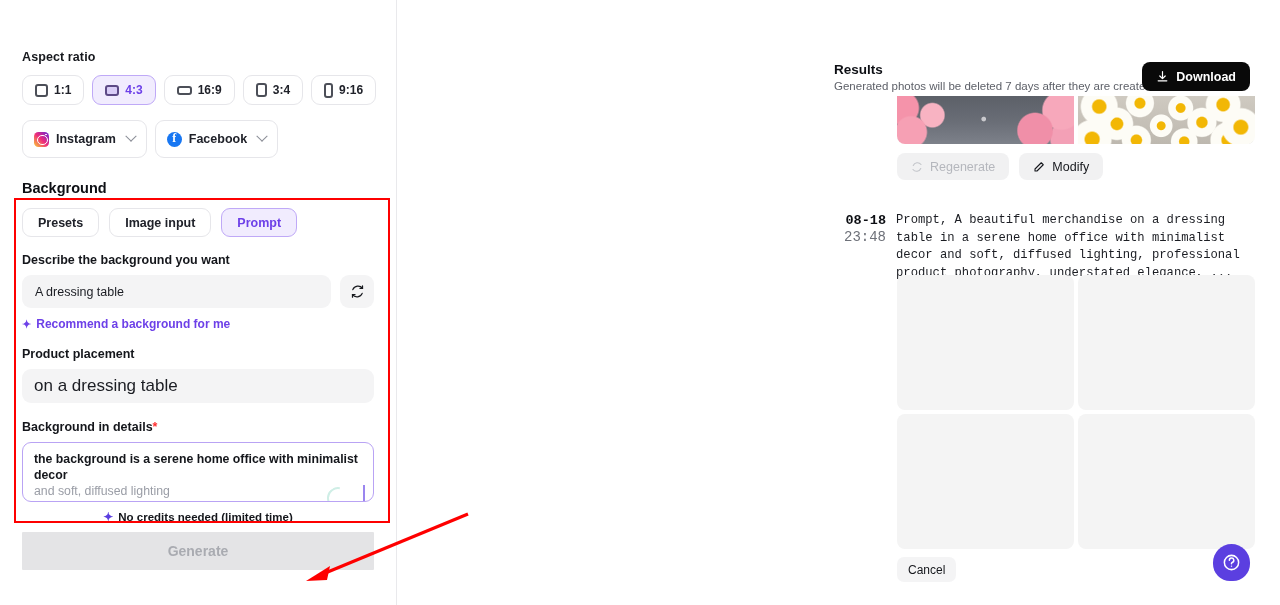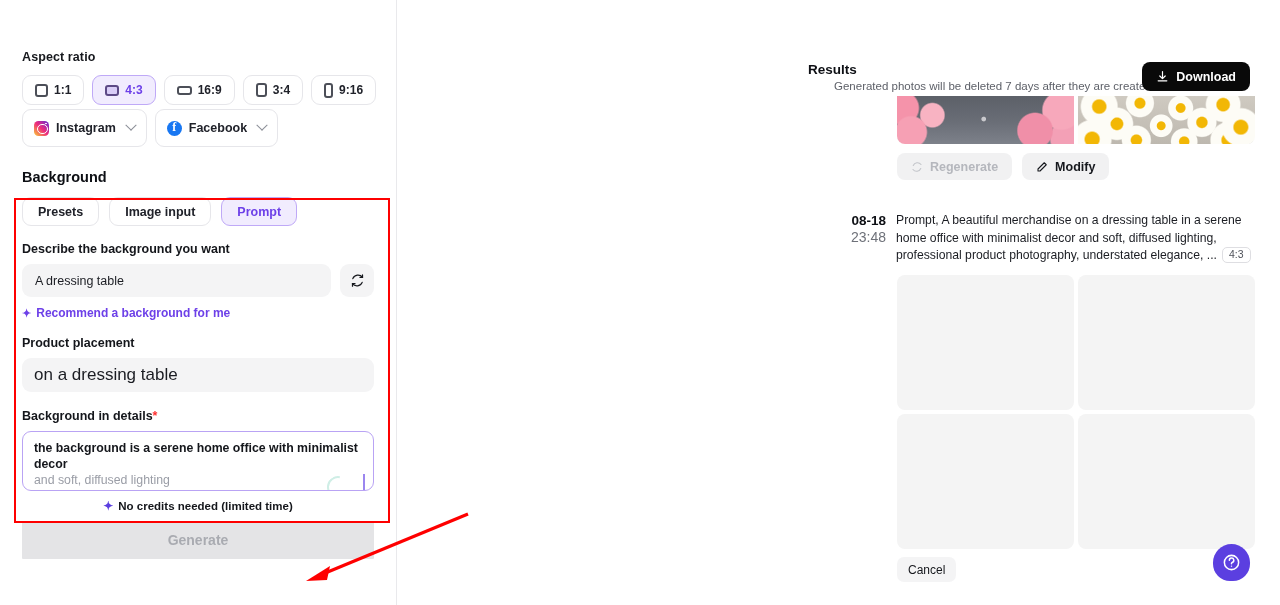--- a/index.html
+++ b/index.html
@@ -17,21 +17,21 @@
     border-right: 1px solid #e9e9ec;
     padding: 0 22px;
     position: relative;
     background: #fff;
     overflow: hidden;
   }
   .section-label {
     font-size: 12.5px; font-weight: 700; color: #16181d;
     margin-top: 50px; margin-bottom: 11px; letter-spacing: .1px;
   }
-  .ratio-row { display: flex; gap: 8px; margin-bottom: 4px; }
+  .ratio-row { display: flex; gap: 8px; margin-bottom: 15px; }
   .ratio-btn {
     display: flex; align-items: center; gap: 6px;
     height: 30px; padding: 0 12px;
     border: 1px solid #e6e6ea; border-radius: 9px;
     background: #fff; font-size: 12px; color: #20222a; font-weight: 600;
     cursor: pointer; white-space: nowrap;
   }
   .ratio-btn.selected {
     background: #f1ecfe; border-color: #bfa9f7; color: #6d40e8;
   }
@@ -124,21 +124,21 @@
   }
   .credits-line .sparkle { color: #5b3fe0; font-size: 12px; }
   .generate-btn {
     height: 38px; background: #e4e4e6; border-radius: 1px; border: none;
     width: 100%; display: flex; align-items: center; justify-content: center;
     font-size: 14px; color: #a9abb1; font-weight: 600; cursor: default;
   }
 
   
   .right-panel { flex: 1; position: relative; background: #fff; padding: 0; overflow: hidden; }
-  .results-title { position: absolute; left: 411px; top: 62px; font-size: 13.5px; font-weight: 700; color: #0d0f14; }
+  .results-title { position: absolute; left: 437px; top: 62px; font-size: 13.5px; font-weight: 700; color: #0d0f14; }
   .results-sub { position: absolute; left: 437px; top: 80px; font-size: 11.5px; color: #5e6169; }
 
   .download-btn {
     position: absolute; right: 30px; top: 62px;
     height: 29px; padding: 0 14px; background: #090909; border-radius: 8px; border: none;
     display: flex; align-items: center; gap: 7px;
     color: #fff; font-size: 12.5px; font-weight: 700; cursor: pointer;
   }
 
   .thumb-row { position: absolute; left: 500px; top: 96px; display: flex; gap: 4px; }
@@ -165,26 +165,26 @@
       radial-gradient(circle at 8% 90%, #f2b705 0 4%, #fdfcf6 5% 11%, transparent 12%),
       radial-gradient(circle at 33% 92%, #f2b705 0 4%, #fdfcf6 5% 11%, transparent 12%),
       radial-gradient(circle at 60% 95%, #f2b705 0 4%, #fdfcf6 5% 11%, transparent 12%),
       radial-gradient(circle at 85% 92%, #f2b705 0 4%, #fdfcf6 5% 11%, transparent 12%),
       linear-gradient(180deg,#cfcac1,#bdb8af);
   }
 
   .action-row { position: absolute; left: 500px; top: 153px; display: flex; gap: 10px; }
   .pill-btn {
     height: 27px; padding: 0 14px; border: none; border-radius: 8px; background: #f1f1f2;
-    display: flex; align-items: center; gap: 7px; font-size: 12.5px; font-weight: 700;
+    display: flex; align-items: center; gap: 7px; font-size: 12.5px; font-weight: 400;
     color: #16181d; cursor: pointer;
   }
   .pill-btn.disabled { color: #b5b7bd; cursor: default; }
 
-  .history-item { position: absolute; left: 437px; top: 212px; width: 430px; display: flex; }
+  .history-item { position: absolute; left: 437px; top: 212px; width: 430px; display: flex; font-family: Liberation Mono, monospace; }
   .hist-date { width: 52px; text-align: right; flex: none; }
   .hist-date .d { font-size: 13.5px; font-weight: 700; color: #0d0f14; line-height: 17px; }
   .hist-date .t { font-size: 14px; color: #6e7179; line-height: 16px; }
   .hist-text { margin-left: 10px; font-size: 12.2px; color: #1b1d23; line-height: 17.5px; }
   .ratio-badge {
     display: inline-flex; align-items: center; justify-content: center;
     height: 16px; padding: 0 6px; border: 1px solid #dedee2; border-radius: 5px;
     font-size: 10.5px; color: #4e5159; margin-left: 5px; vertical-align: 1px;
   }
 

